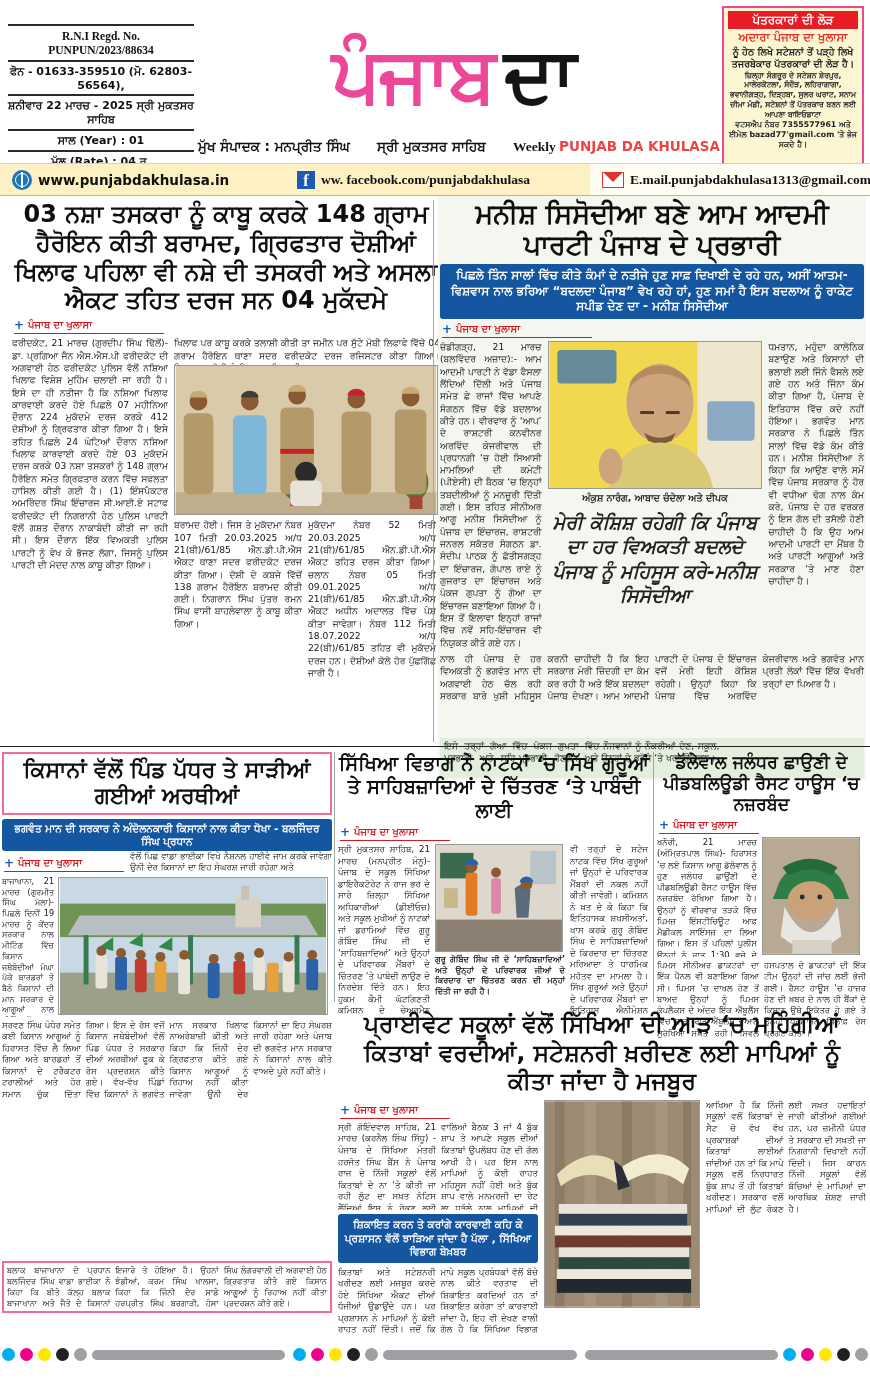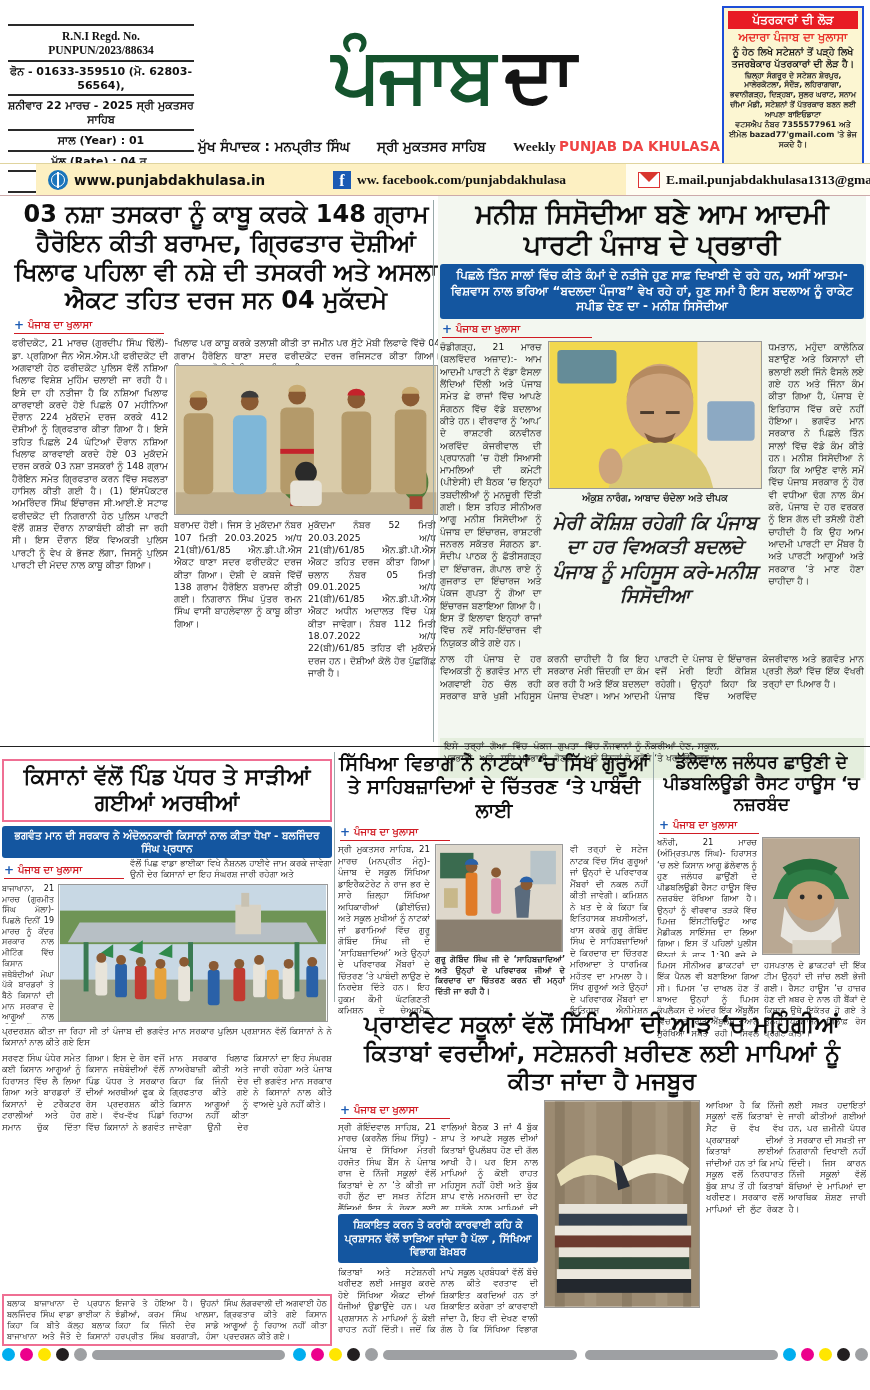--- a/index.html
+++ b/index.html
@@ -7,36 +7,36 @@
   body{font-family:"DejaVu Sans", sans-serif;color:#111;}
   .page{position:relative;width:870px;height:1390px;background:#fff;overflow:hidden;margin:0 auto;}
   .abs{position:absolute;}
 
   
   .infobox{left:8px;top:24px;width:186px;height:142px;font-size:11px;font-weight:bold;text-align:center;}
   .infobox .row{border-bottom:2px solid #2a2a2a;padding:3px 0 2px;line-height:1.25;}
   .infobox .row:first-child{border-top:0;font-family:"Liberation Serif", serif;font-size:11.5px;}
   .masthead-title{left:198px;top:14px;width:520px;height:122px;display:flex;align-items:center;justify-content:center;
       font-size:76px;font-weight:800;letter-spacing:-2px;white-space:nowrap;line-height:1;}
-  .masthead-title .red{color:#14532d;}
+  .masthead-title .red{color:#ec4899;}
   .masthead-title .blk{color:#141414;margin:0 10px;}
   .masthead-sub{left:198px;top:138px;width:522px;display:flex;justify-content:space-between;align-items:baseline;font-size:13.5px;font-weight:bold;}
   .masthead-sub .weekly{font-family:"Liberation Serif", serif;color:#141414;}
   .masthead-sub .weekly b{color:#ef4444;font-family:"DejaVu Sans", sans-serif;}
 
-  .adbox{left:722px;top:6px;width:142px;height:180px;background:#fcf6d2;border:2px solid #1d4ed8;padding:3px 4px;text-align:center;}
+  .adbox{left:722px;top:6px;width:142px;height:180px;background:#fcf6d2;border:2px solid #ec4899;padding:3px 4px;text-align:center;}
   .adbox .ttl{background:#e81c24;color:#fff;font-weight:bold;font-size:12px;padding:2px 0;margin-bottom:2px;}
   .adbox .org{color:#e8352c;font-weight:bold;font-size:11.5px;line-height:1.2;}
   .adbox .intro{font-weight:bold;font-size:9.5px;line-height:1.25;margin:1px 0;}
   .adbox .stations{font-weight:bold;font-size:7.6px;line-height:1.3;color:#222;}
   .adbox .wa{font-weight:bold;font-size:7.8px;line-height:1.3;color:#222;}
 
   .contactbar{left:0;top:163px;width:870px;height:33px;display:flex;align-items:stretch;border-top:1px solid #e0d49e;border-bottom:1px solid #caa;}
   .contactbar .seg{display:flex;align-items:center;gap:6px;padding:0 12px;font-weight:bold;font-size:13.5px;}
-  .seg-web{background:#fdf0c2;flex:0 0 285px;margin-left:36px;}
+  .seg-web{background:#fdf0c2;flex:0 0 285px;}
   .seg-fb{background:#fdf0c2;flex:0 0 305px;}
   .seg-mail{background:#fffdf2;flex:1;}
   .icon-globe{width:20px;height:20px;border-radius:50%;background:#1b75bb;position:relative;flex:0 0 20px;}
   .icon-globe::before{content:"";position:absolute;inset:3px;border:1.5px solid #fff;border-radius:50%;}
   .icon-globe::after{content:"";position:absolute;left:9px;top:2px;width:2px;height:16px;background:#fff;}
   .icon-fb{width:18px;height:18px;background:#1b5bb4;color:#fff;font-weight:bold;font-family:"Liberation Serif", serif;
       display:flex;align-items:flex-end;justify-content:center;font-size:16px;line-height:1;flex:0 0 18px;}
   .icon-mail{width:22px;height:16px;background:#fff;border:1.5px solid #d33;position:relative;flex:0 0 22px;}
   .icon-mail::before{content:"";position:absolute;left:1px;top:0;border-left:9px solid transparent;border-right:9px solid transparent;border-top:9px solid #d8372c;}
 
@@ -188,21 +188,21 @@
       </div>
       <div class="bodytext" style="width:96px;height:308px;">ਧਮਤਾਨ, ਮਹੁੰਦਾ ਕਾਲੋਨਿਕ ਬਣਾਉਣ ਅਤੇ ਕਿਸਾਨਾਂ ਦੀ ਭਲਾਈ ਲਈ ਜਿੰਨੇ ਫੈਸਲੇ ਲਏ ਗਏ ਹਨ ਅਤੇ ਜਿੰਨਾ ਕੰਮ ਕੀਤਾ ਗਿਆ ਹੈ, ਪੰਜਾਬ ਦੇ ਇਤਿਹਾਸ ਵਿੱਚ ਕਦੇ ਨਹੀਂ ਹੋਇਆ। ਭਗਵੰਤ ਮਾਨ ਸਰਕਾਰ ਨੇ ਪਿਛਲੇ ਤਿੰਨ ਸਾਲਾਂ ਵਿੱਚ ਵੱਡੇ ਕੰਮ ਕੀਤੇ ਹਨ। ਮਨੀਸ਼ ਸਿਸੋਦੀਆ ਨੇ ਕਿਹਾ ਕਿ ਆਉਣ ਵਾਲੇ ਸਮੇਂ ਵਿੱਚ ਪੰਜਾਬ ਸਰਕਾਰ ਨੂੰ ਹੋਰ ਵੀ ਵਧੀਆ ਢੰਗ ਨਾਲ ਕੰਮ ਕਰੇ, ਪੰਜਾਬ ਦੇ ਹਰ ਵਰਕਰ ਨੂੰ ਇਸ ਗੱਲ ਦੀ ਤਸੱਲੀ ਹੋਣੀ ਚਾਹੀਦੀ ਹੈ ਕਿ ਉਹ ਆਮ ਆਦਮੀ ਪਾਰਟੀ ਦਾ ਮੈਂਬਰ ਹੈ ਅਤੇ ਪਾਰਟੀ ਆਗੂਆਂ ਅਤੇ ਸਰਕਾਰ ‘ਤੇ ਮਾਣ ਹੋਣਾ ਚਾਹੀਦਾ ਹੈ।</div>
     </div>
     <div class="bodytext" style="column-count:4;column-gap:6px;height:82px;margin-top:4px;">ਨਾਲ ਹੀ ਪੰਜਾਬ ਦੇ ਹਰ ਵਿਅਕਤੀ ਨੂੰ ਭਗਵੰਤ ਮਾਨ ਦੀ ਅਗਵਾਈ ਹੇਠ ਚੱਲ ਰਹੀ ਸਰਕਾਰ ਬਾਰੇ ਖੁਸ਼ੀ ਮਹਿਸੂਸ ਕਰਨੀ ਚਾਹੀਦੀ ਹੈ ਕਿ ਇਹ ਸਰਕਾਰ ਮੇਰੀ ਜ਼ਿੰਦਗੀ ਦਾ ਕੰਮ ਕਰ ਰਹੀ ਹੈ ਅਤੇ ਇੱਕ ਬਦਲਦਾ ਪੰਜਾਬ ਦੇਖਣਾ। ਆਮ ਆਦਮੀ ਪਾਰਟੀ ਦੇ ਪੰਜਾਬ ਦੇ ਇੰਚਾਰਜ ਵਜੋਂ ਮੇਰੀ ਇਹੀ ਕੋਸ਼ਿਸ਼ ਰਹੇਗੀ। ਉਨ੍ਹਾਂ ਕਿਹਾ ਕਿ ਪੰਜਾਬ ਵਿੱਚ ਅਰਵਿੰਦ ਕੇਜਰੀਵਾਲ ਅਤੇ ਭਗਵੰਤ ਮਾਨ ਪ੍ਰਤੀ ਲੋਕਾਂ ਵਿੱਚ ਇੱਕ ਵੱਖਰੀ ਤਰ੍ਹਾਂ ਦਾ ਪਿਆਰ ਹੈ।</div>
     <div class="bodytext" style="column-count:3;column-gap:6px;height:40px;background:#e4eedd;padding:2px 4px;margin-top:3px;">ਇਸੇ ਤਰ੍ਹਾਂ ਗੋਆ ਵਿੱਚ ਪੰਕਜ ਗੁਪਤਾ ਪ੍ਰਭਾਰੀ ਅਤੇ ਸਹਿ-ਪ੍ਰਭਾਰੀ ਹੋਣਗੇ। ਵਿੱਚ ਨੌਜਵਾਨਾਂ ਨੂੰ ਨੌਕਰੀਆਂ ਦੇਣ, ਸਕੂਲ, ਅਤੇ ਉਨ੍ਹਾਂ ਦੇ ਭਰੋਸੇ ‘ਤੇ ਖਰਾ ਉੱਤਰਨ।</div>
   </div>
 
   <div class="abs hline" style="left:0;top:746px;width:870px;"></div>
 
   <div class="abs" style="left:2px;top:752px;width:330px;">
-    <div class="headline pinkbox" style="font-size:22px;line-height:1.2;padding:3px 4px;margin-top:7px;">ਕਿਸਾਨਾਂ ਵੱਲੋਂ ਪਿੰਡ ਪੱਧਰ ਤੇ ਸਾੜੀਆਂ ਗਈਆਂ ਅਰਥੀਆਂ</div>
+    <div class="headline pinkbox" style="font-size:22px;line-height:1.2;padding:3px 4px;">ਕਿਸਾਨਾਂ ਵੱਲੋਂ ਪਿੰਡ ਪੱਧਰ ਤੇ ਸਾੜੀਆਂ ਗਈਆਂ ਅਰਥੀਆਂ</div>
     <div class="kicker" style="font-size:10.5px;padding:3px 4px;margin-top:4px;">ਭਗਵੰਤ ਮਾਨ ਦੀ ਸਰਕਾਰ ਨੇ ਅੰਦੋਲਨਕਾਰੀ ਕਿਸਾਨਾਂ ਨਾਲ ਕੀਤਾ ਧੋਖਾ - ਬਲਜਿੰਦਰ ਸਿੰਘ ਪ੍ਰਧਾਨ</div>
     <div style="display:flex;align-items:flex-end;gap:6px;">
       <div class="byline" style="width:120px;">
         <span class="plus">+</span>
         <span>ਪੰਜਾਬ ਦਾ ਖੁਲਾਸਾ</span>
       </div>
       <div class="bodytext" style="flex:1;height:24px;font-size:8.6px;">ਵੱਲੋਂ ਪਿਛ ਵਾਡਾ ਭਾਈਕਾ ਵਿਖੇ ਨੈਸ਼ਨਲ ਹਾਈਵੇ ਜਾਮ ਕਰਕੇ ਜਾਵੇਗਾ ਉਨੀ ਦੇਰ ਕਿਸਾਨਾਂ ਦਾ ਇਹ ਸੰਘਰਸ਼ ਜਾਰੀ ਰਹੇਗਾ ਅਤੇ</div>
     </div>
     <div style="display:flex;gap:4px;margin-top:2px;">
       <div class="bodytext" style="width:52px;height:140px;font-size:8px;">ਬਾਜਾਖਾਨਾ, 21 ਮਾਰਚ (ਗੁਰਮੀਤ ਸਿੰਘ ਮੱਲਾ)- ਪਿਛਲੇ ਦਿਨੀਂ 19 ਮਾਰਚ ਨੂੰ ਕੇਂਦਰ ਸਰਕਾਰ ਨਾਲ ਮੀਟਿੰਗ ਵਿੱਚ ਕਿਸਾਨ ਜਥੇਬੰਦੀਆਂ ਮੇਘਾ ਪੱਕੇ ਬਾਰਡਰਾਂ ਤੇ ਬੈਠੇ ਕਿਸਾਨਾਂ ਦੀ ਮਾਨ ਸਰਕਾਰ ਦੇ ਆਗੂਆਂ ਨਾਲ ਮੀਟਿੰਗ ਤੋਂ ਬਾਅਦ ਪੰਜਾਬ ਸਰਕਾਰ ਵੱਲੋਂ ਕਿਸਾਨ ਆਗੂ ਜਗਜੀਤ ਸਿੰਘ ਡੱਲੇਵਾਲ ਅਤੇ</div>
@@ -247,21 +247,20 @@
             <circle cx="156" cy="82" r="5"></circle>
             <circle cx="182" cy="80" r="5"></circle>
             <circle cx="202" cy="76" r="5"></circle>
             <circle cx="232" cy="80" r="5"></circle>
             <circle cx="256" cy="78" r="5"></circle>
           </g>
         <rect x="178" y="20" width="26" height="30" fill="#d8d2c4"></rect>
           <rect x="184" y="8" width="8" height="14" fill="#c8c2b2"></rect>
       </svg>
     </div>
-    <div class="bodytext" style="height:24px;font-size:8.6px;margin-top:2px;">ਪ੍ਰਦਰਸ਼ਨ ਕੀਤਾ ਜਾ ਰਿਹਾ ਸੀ ਤਾਂ ਪੰਜਾਬ ਦੀ ਭਗਵੰਤ ਮਾਨ ਸਰਕਾਰ ਪੁਲਿਸ ਪ੍ਰਸ਼ਾਸਨ ਵੱਲੋਂ ਕਿਸਾਨਾਂ ਨੇ ਨੇ ਕਿਸਾਨਾਂ ਨਾਲ ਕੀਤੇ ਗਏ ਇਸ</div>
     <div class="bodytext" style="column-count:4;column-gap:5px;height:238px;font-size:8.6px;margin-top:3px;">ਸਰਵਣ ਸਿੰਘ ਪੰਧੇਰ ਸਮੇਤ ਕਈ ਕਿਸਾਨ ਆਗੂਆਂ ਨੂੰ ਹਿਰਾਸਤ ਵਿੱਚ ਲੈ ਲਿਆ ਗਿਆ ਅਤੇ ਬਾਰਡਰਾਂ ਤੋਂ ਕਿਸਾਨਾਂ ਦੇ ਟਰੈਕਟਰ ਟਰਾਲੀਆਂ ਅਤੇ ਹੋਰ ਸਮਾਨ ਚੁੱਕ ਦਿੱਤਾ ਗਿਆ। ਇਸ ਦੇ ਰੋਸ ਵਜੋਂ ਕਿਸਾਨ ਜਥੇਬੰਦੀਆਂ ਵੱਲੋਂ ਪਿੰਡ ਪੱਧਰ ਤੇ ਸਰਕਾਰ ਦੀਆਂ ਅਰਥੀਆਂ ਫੂਕ ਕੇ ਰੋਸ ਪ੍ਰਦਰਸ਼ਨ ਕੀਤੇ ਗਏ। ਵੱਖ-ਵੱਖ ਪਿੰਡਾਂ ਵਿੱਚ ਕਿਸਾਨਾਂ ਨੇ ਭਗਵੰਤ ਮਾਨ ਸਰਕਾਰ ਖਿਲਾਫ ਨਾਅਰੇਬਾਜ਼ੀ ਕੀਤੀ ਅਤੇ ਕਿਹਾ ਕਿ ਜਿੰਨੀ ਦੇਰ ਗ੍ਰਿਫਤਾਰ ਕੀਤੇ ਗਏ ਕਿਸਾਨ ਆਗੂਆਂ ਨੂੰ ਰਿਹਾਅ ਨਹੀਂ ਕੀਤਾ ਜਾਵੇਗਾ ਉਨੀ ਦੇਰ ਕਿਸਾਨਾਂ ਦਾ ਇਹ ਸੰਘਰਸ਼ ਜਾਰੀ ਰਹੇਗਾ ਅਤੇ ਪੰਜਾਬ ਦੀ ਭਗਵੰਤ ਮਾਨ ਸਰਕਾਰ ਨੇ ਕਿਸਾਨਾਂ ਨਾਲ ਕੀਤੇ ਵਾਅਦੇ ਪੂਰੇ ਨਹੀਂ ਕੀਤੇ।</div>
     <div class="bodytext pinkbox" style="column-count:3;column-gap:5px;height:52px;font-size:8.2px;padding:2px 3px;margin-top:3px;">ਬਲਾਕ ਬਾਜਾਖਾਨਾ ਦੇ ਪ੍ਰਧਾਨ ਬਲਜਿੰਦਰ ਸਿੰਘ ਵਾਡਾ ਭਾਈਕਾ ਨੇ ਕਿਹਾ ਕਿ ਬੀਤੇ ਕੱਲ੍ਹ ਬਲਾਕ ਬਾਜਾਖਾਨਾ ਅਤੇ ਜੈਤੋ ਦੇ ਕਿਸਾਨਾਂ ਇਜਾਰੇ ਤੇ ਹੋਇਆ ਹੈ। ਉਹਨਾਂ ਝੰਡੀਆਂ, ਕਰਮ ਸਿੰਘ ਖਾਲਸਾ, ਕਿਹਾ ਕਿ ਜਿੰਨੀ ਦੇਰ ਸਾਡੇ ਹਰਪ੍ਰੀਤ ਸਿੰਘ ਬਰਗਾੜੀ, ਹੰਸਾ ਸਿੰਘ ਲੰਗਰਵਾਲੀ ਦੀ ਅਗਵਾਈ ਹੇਠ ਗ੍ਰਿਫਤਾਰ ਕੀਤੇ ਗਏ ਕਿਸਾਨ ਆਗੂਆਂ ਨੂੰ ਰਿਹਾਅ ਨਹੀਂ ਕੀਤਾ ਪ੍ਰਦਰਸ਼ਨ ਕੀਤੇ ਗਏ।</div>
   </div>
 
   <div class="abs vline" style="left:334px;top:752px;height:250px;"></div>
 
   <div class="abs" style="left:338px;top:752px;width:312px;">
     <div class="headline" style="font-size:19.5px;line-height:1.2;">ਸਿੱਖਿਆ ਵਿਭਾਗ ਨੇ ਨਾਟਕਾਂ ‘ਚ ਸਿੱਖ ਗੁਰੂਆਂ ਤੇ ਸਾਹਿਬਜ਼ਾਦਿਆਂ ਦੇ ਚਿੱਤਰਣ ‘ਤੇ ਪਾਬੰਦੀ ਲਾਈ</div>
     <div class="byline" style="width:110px;">
       <span class="plus">+</span>

